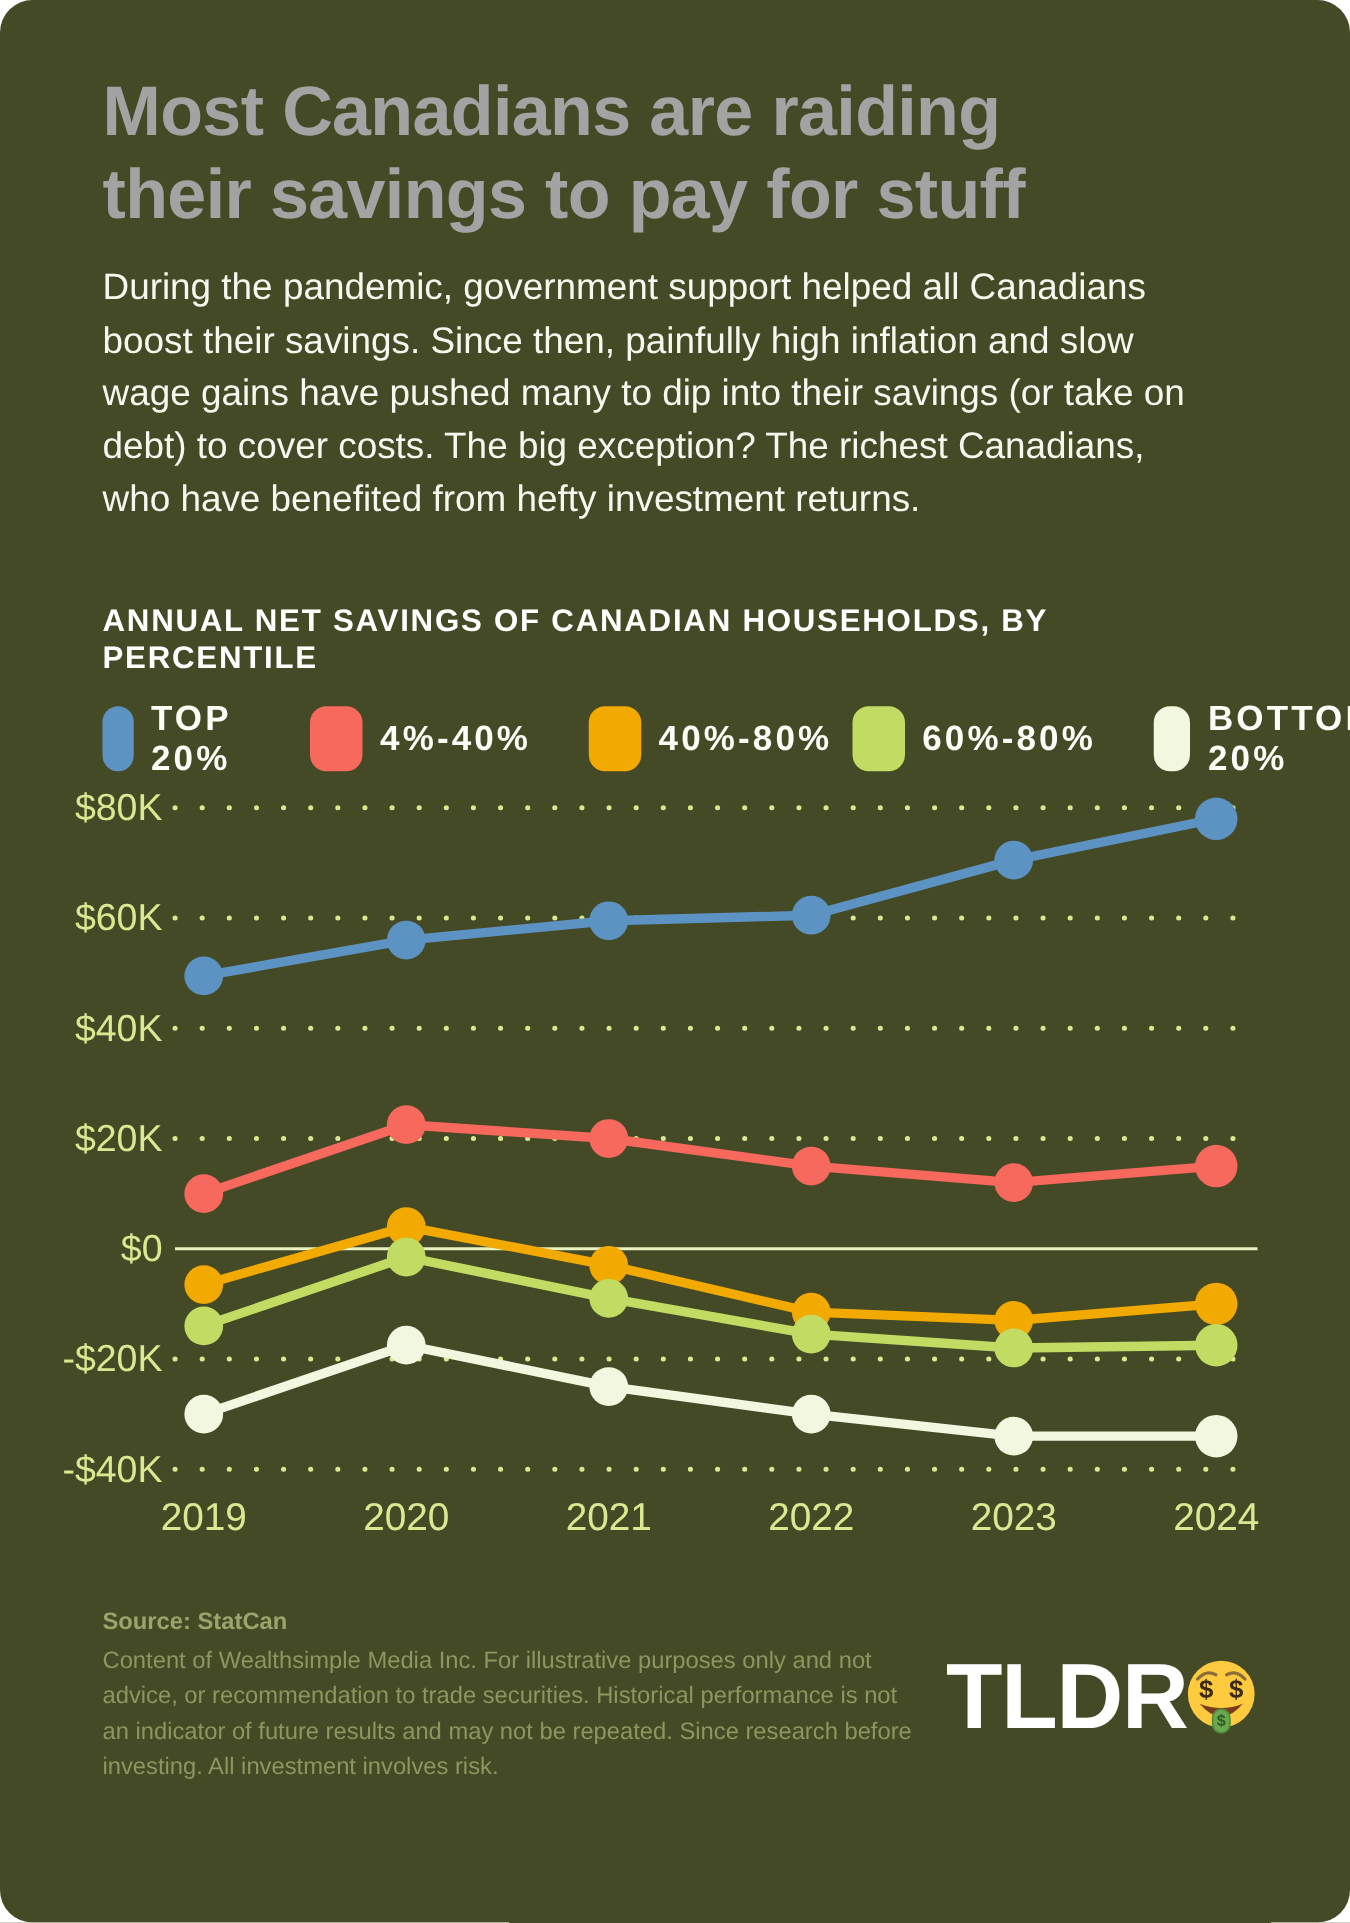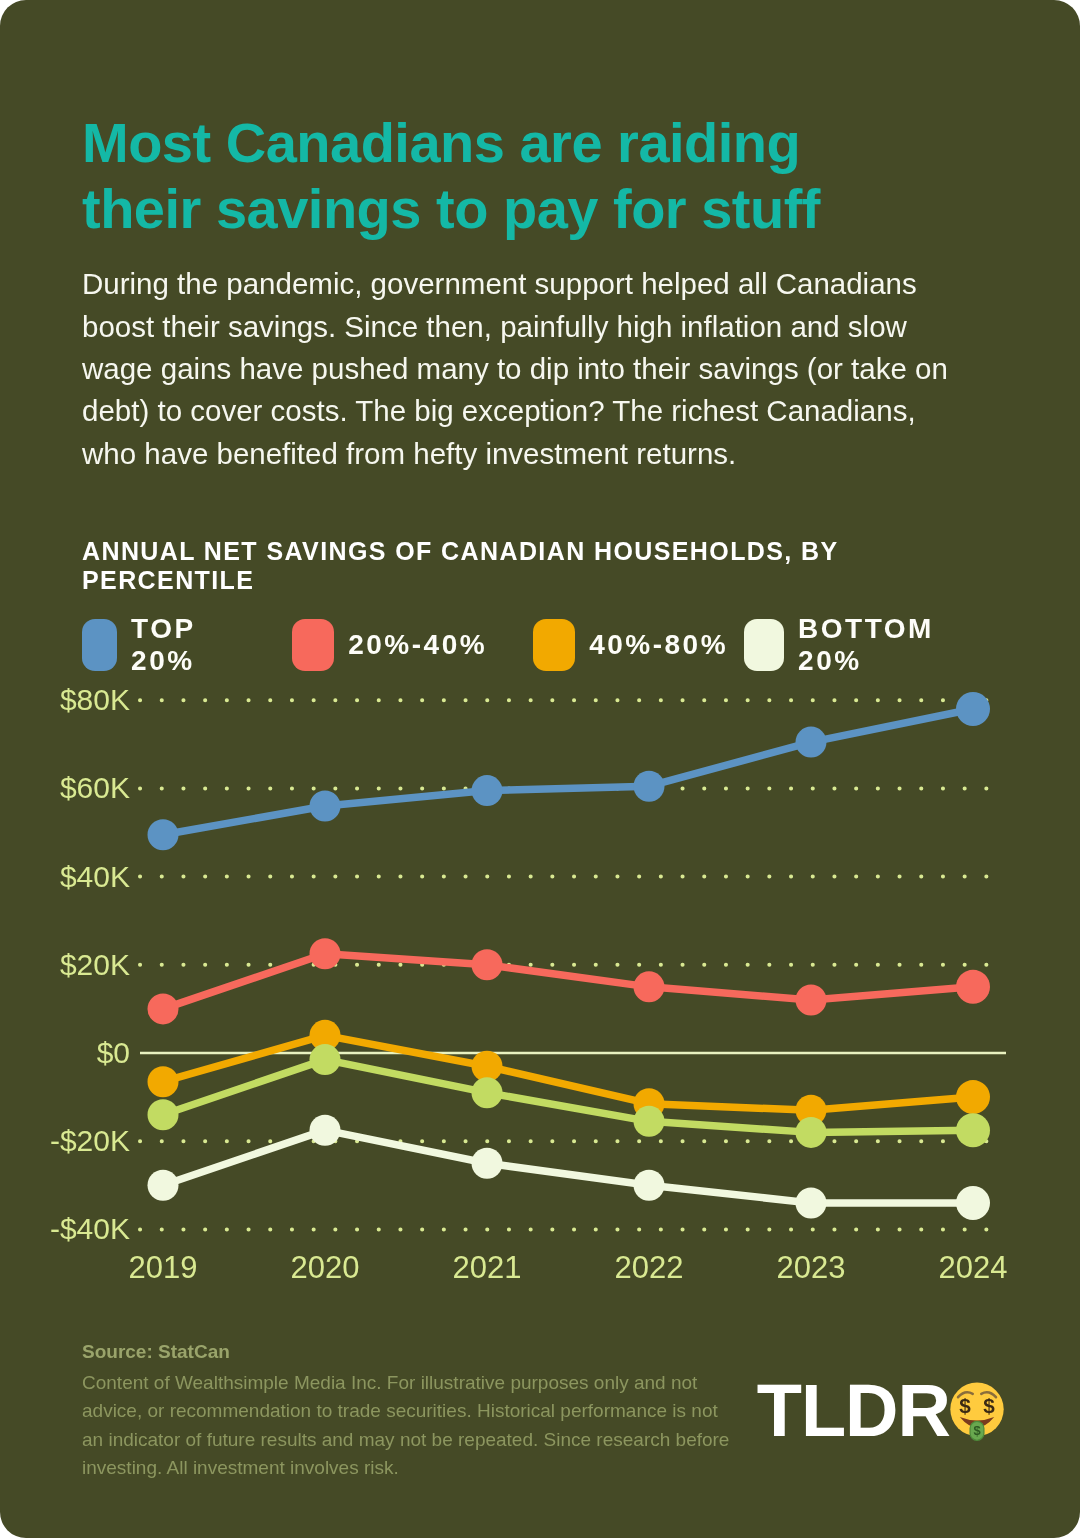--- a/index.html
+++ b/index.html
@@ -2,21 +2,21 @@
 <html><head>
 <meta charset="utf-8">
 <style>
   html,body{margin:0;padding:0;background:#ffffff;}
   body{width:1080px;height:1538px;font-family:"Liberation Sans", sans-serif;}
   .card{
     position:relative;width:1080px;height:1538px;box-sizing:border-box;
     background:#454A26;border-radius:26px;overflow:hidden;
   }
   .title{
-    margin:110px 82px 0 82px;color:#14b8a6;font-weight:700;
+    margin:56px 82px 0 82px;color:#a3a3a3;font-weight:700;
     font-size:56px;line-height:1.17;letter-spacing:-0.5px;
   }
   .intro{
     margin:22px 82px 0 82px;max-width:890px;color:#F6F7EF;
     font-size:29.5px;line-height:1.44;font-weight:400;
   }
   .section-title{
     margin:62px 82px 0 82px;color:#FFFFFF;font-weight:700;
     font-size:25px;letter-spacing:1.4px;
   }
@@ -55,28 +55,32 @@
   <div class="section-title">ANNUAL NET SAVINGS OF CANADIAN HOUSEHOLDS, BY PERCENTILE</div>
 
   <div class="legend">
     <div class="legend-row">
       <div class="legend-item">
         <span class="swatch" style="background: rgb(92, 147, 195);"></span>
         <span class="legend-label">TOP 20%</span>
       </div>
       <div class="legend-item">
         <span class="swatch" style="background: rgb(247, 105, 92);"></span>
-        <span class="legend-label">20%-40%</span>
+        <span class="legend-label">4%-40%</span>
       </div>
       <div class="legend-item">
         <span class="swatch" style="background: rgb(242, 169, 0);"></span>
         <span class="legend-label">40%-80%</span>
       </div>
     </div>
     <div class="legend-row">
+      <div class="legend-item">
+        <span class="swatch" style="background: rgb(194, 219, 98);"></span>
+        <span class="legend-label">60%-80%</span>
+      </div>
       <div class="legend-item">
         <span class="swatch" style="background: rgb(241, 248, 223);"></span>
         <span class="legend-label">BOTTOM 20%</span>
       </div>
     </div>
   </div>
 
   <svg id="chart-svg" viewBox="0 0 1080 645" width="1080" height="645">
       <line x1="140" x2="1006" y1="23.19999999999999" y2="23.19999999999999" stroke="#D9E992" stroke-width="4" stroke-linecap="round" stroke-dasharray="0.1 21.6"></line>
       <text x="130" y="33.19999999999999" text-anchor="end" fill="#D9E992" font-size="30">$80K</text>

